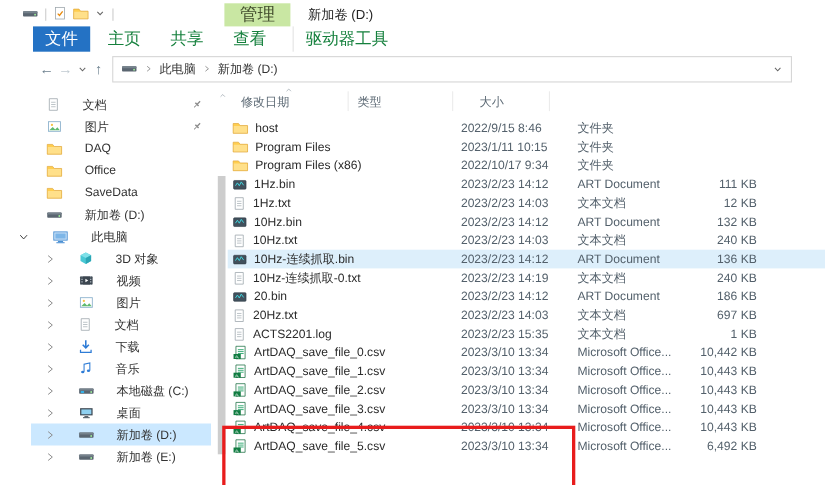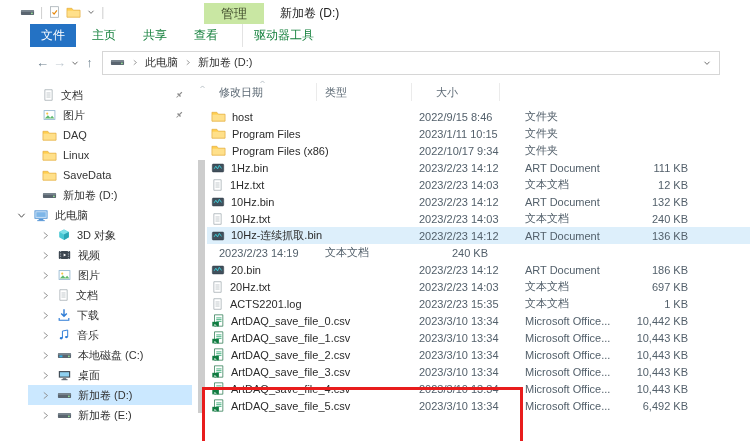--- a/index.html
+++ b/index.html
@@ -12,26 +12,26 @@
   .icon { display:inline-flex; align-items:center; justify-content:center; flex:none; }
   .icon svg { display:block; }
 
   
   .titlebar { height:24px; position:relative; display:flex; align-items:center; }
   .qat { display:flex; align-items:center; gap:5px; margin-left:20px; }
   .tsep { color:#cfcfcf; font-size:12px; }
   .manage-label {
     position:absolute; left:204px; top:3px; width:60px; height:21px;
     background:#c9e7a3; color:#44502f; display:flex; align-items:center; justify-content:center;
-    font-size:13px;
+    font-size:16px;
   }
   .win-title { position:absolute; left:280px; top:5px; color:#222; font-size:12px; }
 
   
-  .tabs { height:23px; display:flex; align-items:stretch; padding-left:30px; font-size:12px; }
+  .tabs { height:23px; display:flex; align-items:stretch; padding-left:30px; font-size:15px; }
   .tab { padding:3px 11px; margin-right:5px; color:#15803d; display:flex; align-items:center; cursor:default; }
   .tab.active { background:#2472c4; color:#fff; }
   .tab.tool { border-left:1px solid #e3e3e3; margin-left:8px; }
 
   
   .addressbar { height:31px; display:flex; align-items:center; padding-left:34px; }
   .navbtn { width:17px; text-align:center; color:#6b7f8d; font-size:13px; flex:none; }
   .navbtn.disabled { color:#c0cad1; }
   .navbtn.small { width:13px; }
   .addrbox {
@@ -39,21 +39,21 @@
     padding:0 7px; gap:6px; margin-left:4px; width:618px;
   }
   .crumb { color:#333; }
   .crumb-sep { color:#8a8a8a; }
   .addr-spacer { flex:1; }
 
   
   .main { display:flex; height:363px; position:relative; }
 
   .sidebar { width:207px; flex:none; position:relative; padding-top:7px; }
-  .sideitem { height:20px; display:flex; align-items:center; gap:6px; position:relative; }
+  .sideitem { height:20px; display:flex; align-items:center; gap:20px; position:relative; }
   .sideitem .label { white-space:nowrap; }
   .sideitem.lv-qa   { padding-left:42px; }
   .sideitem.lv-root { padding-left:16px; }
   .sideitem.lv-child{ padding-left:40px; }
   .sideitem.selected { background:linear-gradient(to right, transparent 28px, #cbe8ff 28px, #cbe8ff 192px, transparent 192px); }
   .pin { margin-left:auto; margin-right:22px; }
   .side-scroll { position:absolute; right:1px; top:4px; width:9px; bottom:2px; }
   .side-scroll .up { position:absolute; top:0; left:0; }
   .side-scroll .thumb { position:absolute; top:78px; bottom:26px; left:1px; width:7px; background:#cdcdcd; }
 
@@ -222,21 +222,21 @@
         <span class="label">DAQ</span>
       </div>
       <div class="sideitem lv-qa">
         <span class="icon">
           <svg width="15" height="15" viewBox="0 0 16 16">
             <path d="M1 3.5h5.2l1.6 2H15v7.5H1z" fill="#ffce4f"></path>
             <path d="M1 6h14v7H1z" fill="#ffe08a"></path>
             <path d="M1 3.5h5.2l1.6 2H15v7.5H1z" fill="none" stroke="#e0a940" stroke-width=".7"></path>
           </svg>
         </span>
-        <span class="label">Linux</span>
+        <span class="label">Office</span>
       </div>
       <div class="sideitem lv-qa">
         <span class="icon">
           <svg width="15" height="15" viewBox="0 0 16 16">
             <path d="M1 3.5h5.2l1.6 2H15v7.5H1z" fill="#ffce4f"></path>
             <path d="M1 6h14v7H1z" fill="#ffe08a"></path>
             <path d="M1 3.5h5.2l1.6 2H15v7.5H1z" fill="none" stroke="#e0a940" stroke-width=".7"></path>
           </svg>
         </span>
         <span class="label">SaveData</span>
@@ -540,20 +540,29 @@
                 <path d="M3.5 9l2-3 2 3 2-4 2.5 3.5" stroke="#3fd6e0" stroke-width="1" fill="none"></path>
               </svg>
             </span>
             <span>10Hz-连续抓取.bin</span>
           </div>
           <div class="c-date">2023/2/23 14:12</div>
           <div class="c-type">ART Document</div>
           <div class="c-size">136 KB</div>
         </div>
         <div class="frow">
+          <div class="c-name">
+            <span class="icon">
+              <svg width="13" height="14" viewBox="0 0 16 16">
+                <path d="M3.5 1.5h9v13h-9z" fill="#fff" stroke="#9fa8ae" stroke-width=".9"></path>
+                <path d="M5.5 5.5h5M5.5 8h5M5.5 10.5h5" stroke="#aeb6bb" stroke-width=".9"></path>
+              </svg>
+            </span>
+            <span>10Hz-连续抓取-0.txt</span>
+          </div>
           <div class="c-date">2023/2/23 14:19</div>
           <div class="c-type">文本文档</div>
           <div class="c-size">240 KB</div>
         </div>
         <div class="frow">
           <div class="c-name">
             <span class="icon">
               <svg width="14" height="14" viewBox="0 0 16 16">
                 <rect x="1.5" y="3.5" width="13" height="9" rx="1" fill="#41505c" stroke="#2e3a44" stroke-width=".6"></rect>
                 <path d="M3.5 9l2-3 2 3 2-4 2.5 3.5" stroke="#3fd6e0" stroke-width="1" fill="none"></path>

